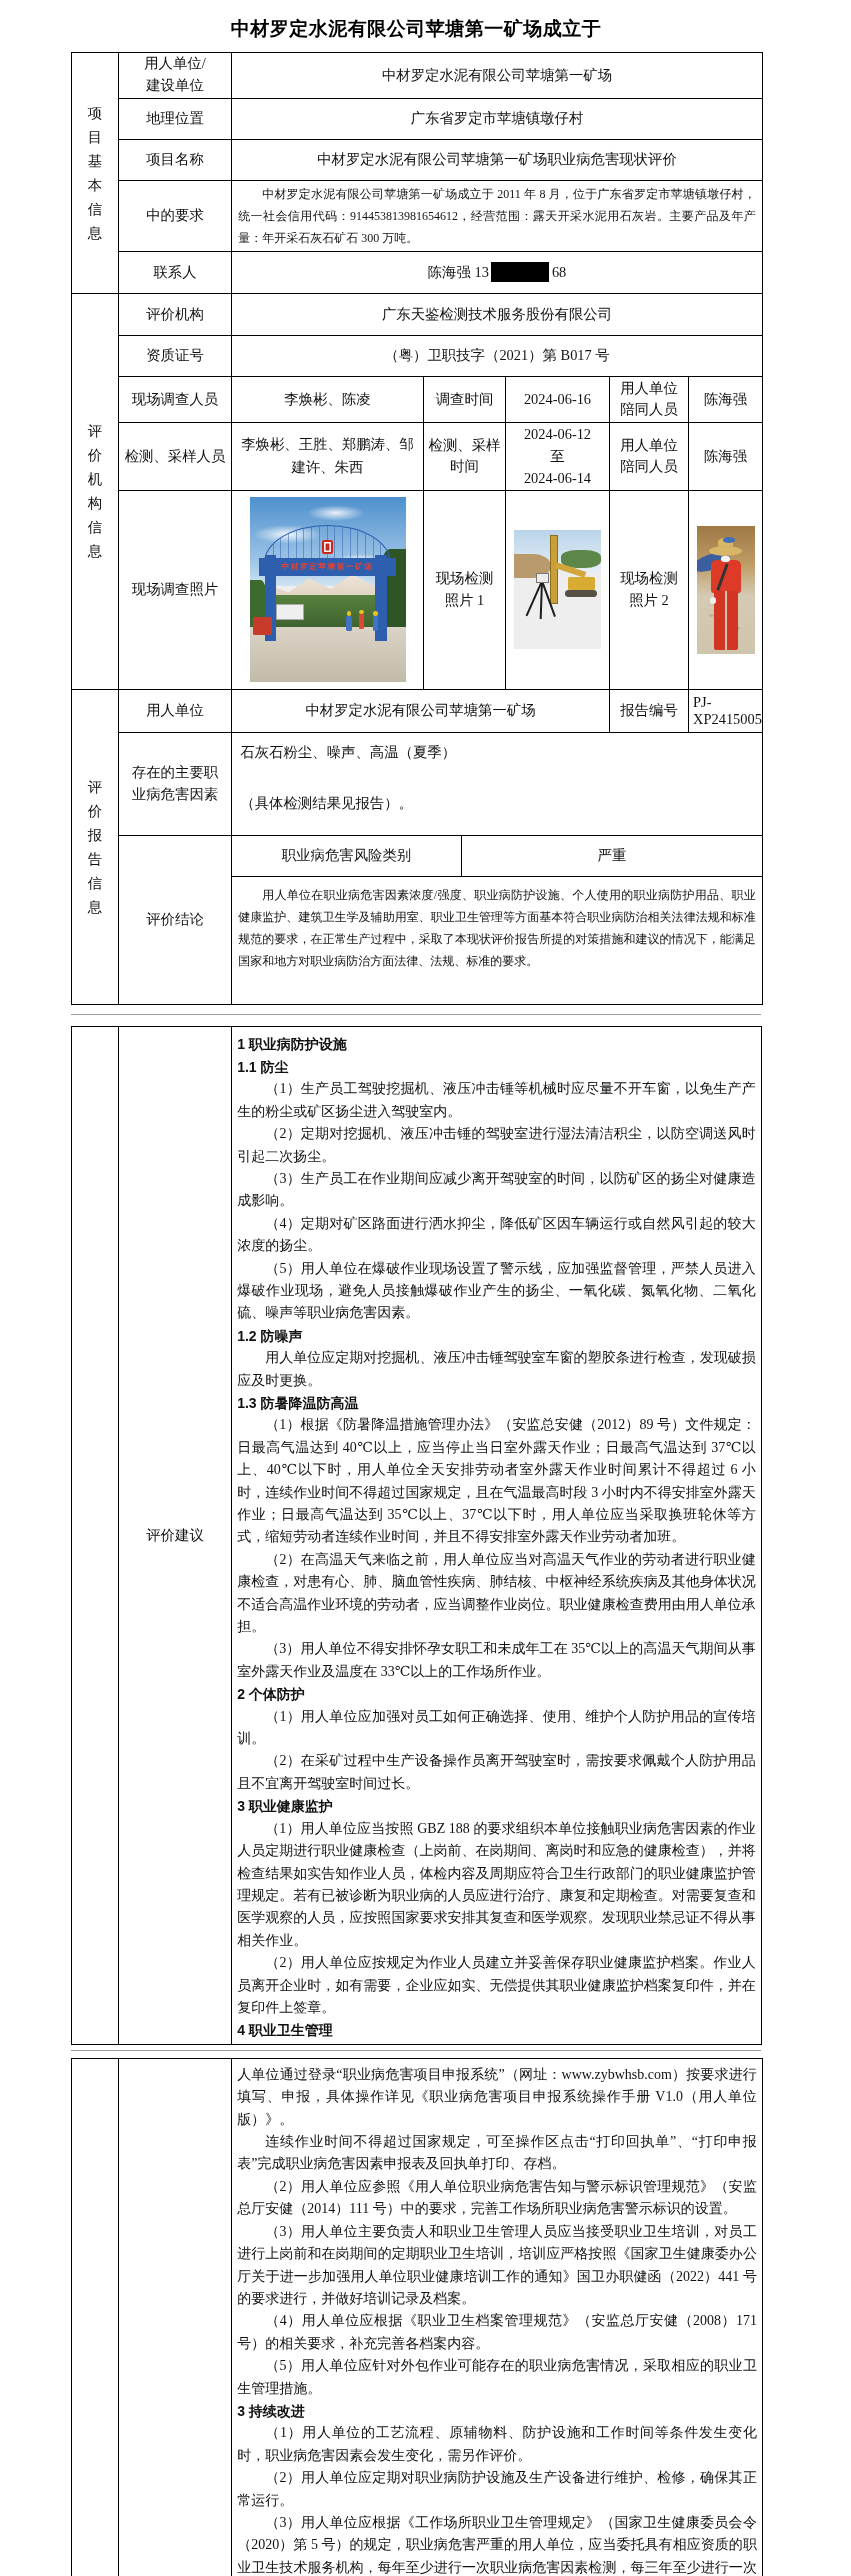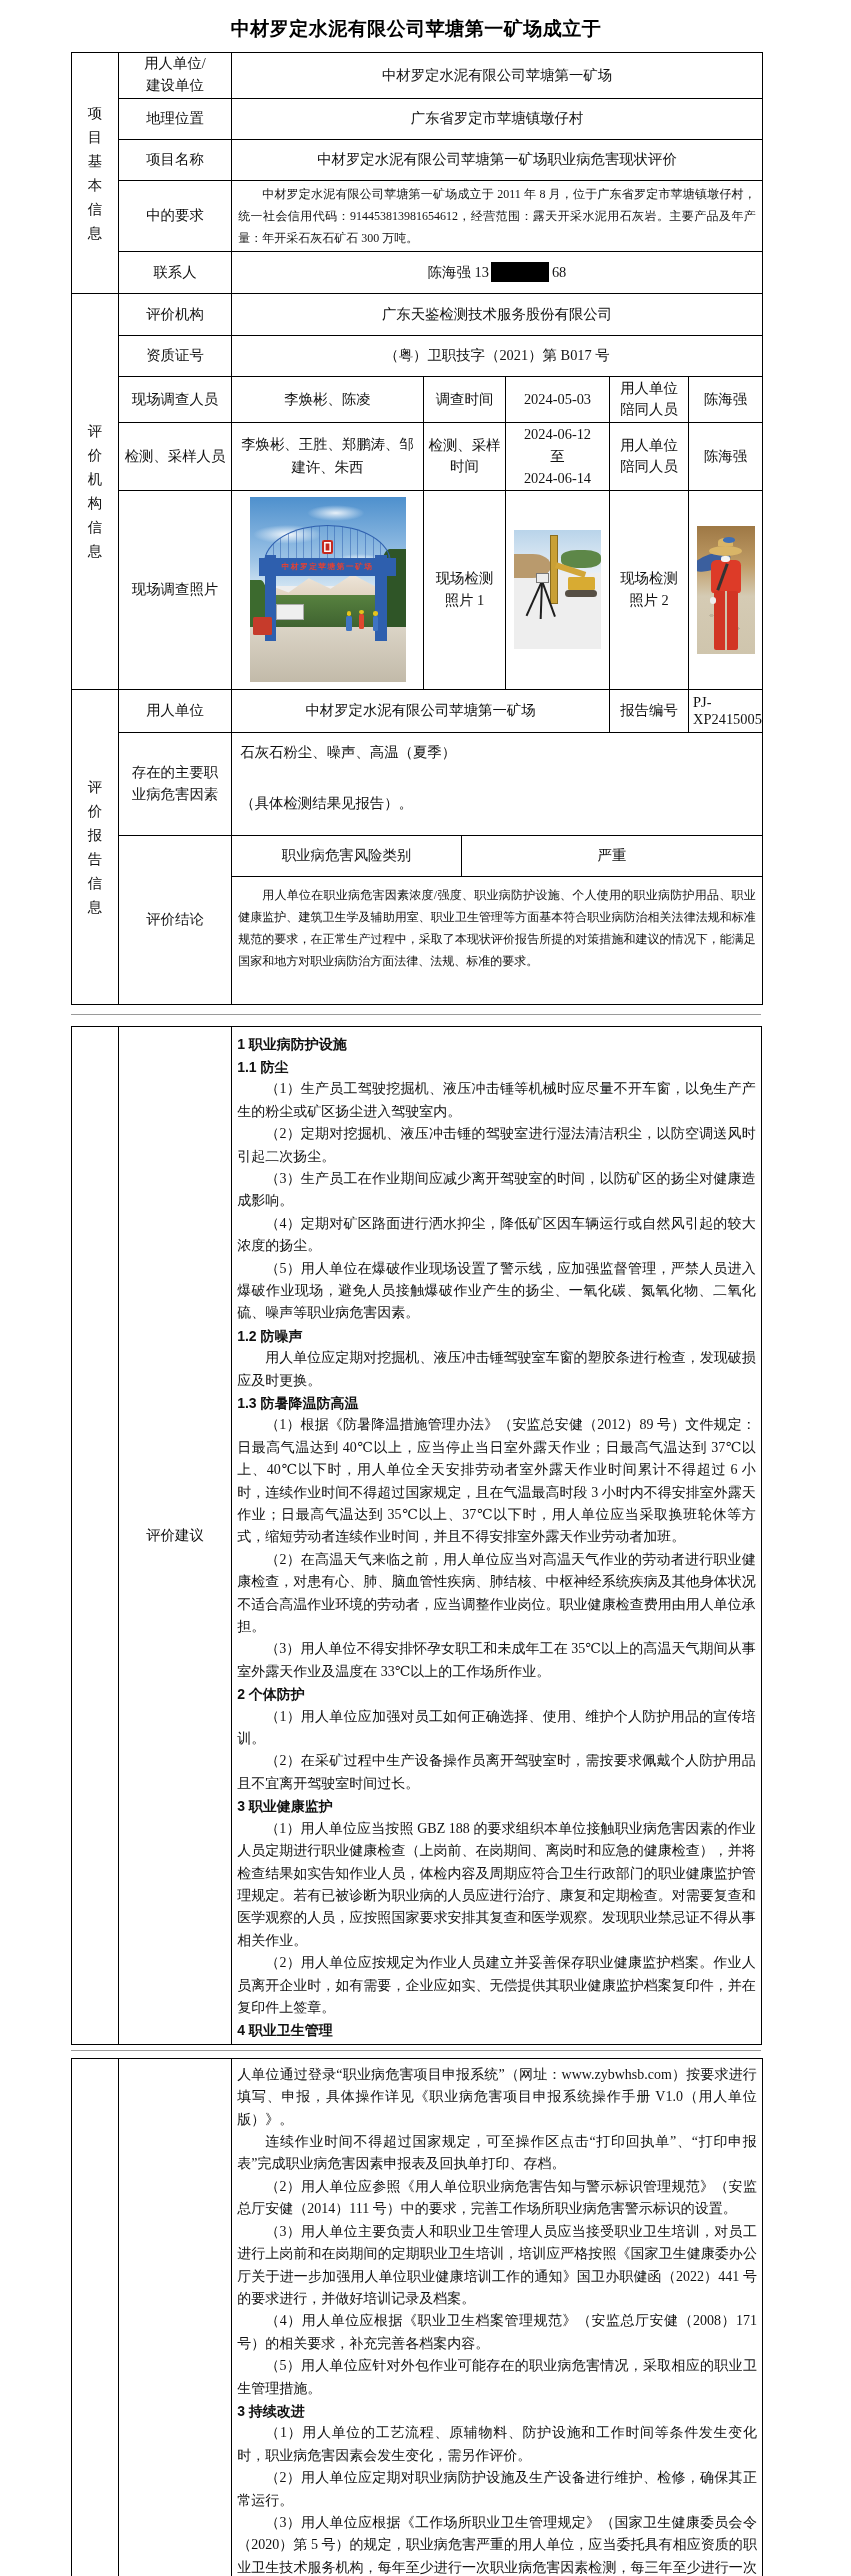--- a/index.html
+++ b/index.html
@@ -178,21 +178,21 @@
     <td colspan="5">广东天鉴检测技术服务股份有限公司</td>
   </tr>
   <tr style="height:41px">
     <td class="bb2">资质证号</td>
     <td colspan="5" class="bb2">（粤）卫职技字（2021）第 B017 号</td>
   </tr>
   <tr style="height:46px">
     <td>现场调查人员</td>
     <td>李焕彬、陈凌</td>
     <td>调查时间</td>
-    <td>2024-05-03</td>
+    <td>2024-06-16</td>
     <td>
           <span class="wrap2">用人单位
 陪同人员</span>
         </td>
     <td>陈海强</td>
   </tr>
   <tr style="height:68px">
     <td>检测、采样人员</td>
     <td style="padding:0 3.1px">
       <div style="line-height:23px">李焕彬、王胜、郑鹏涛、邹建许、朱西</div>

